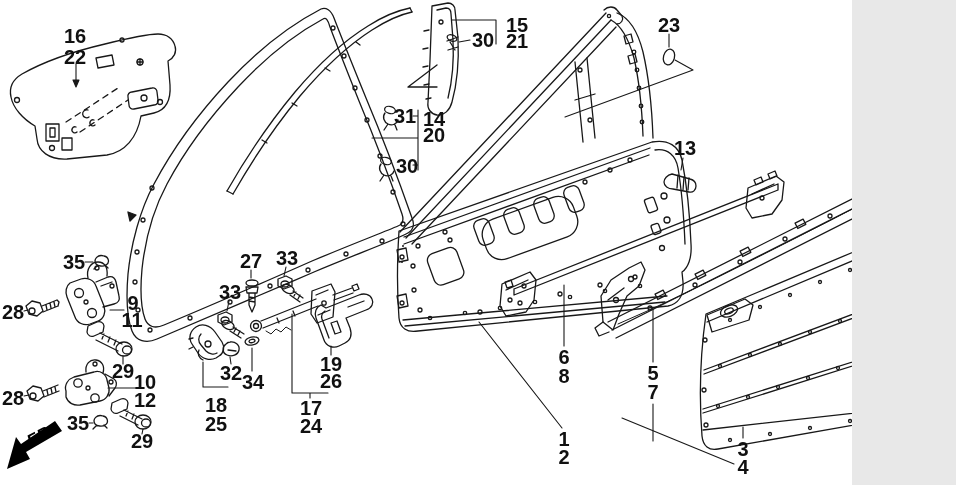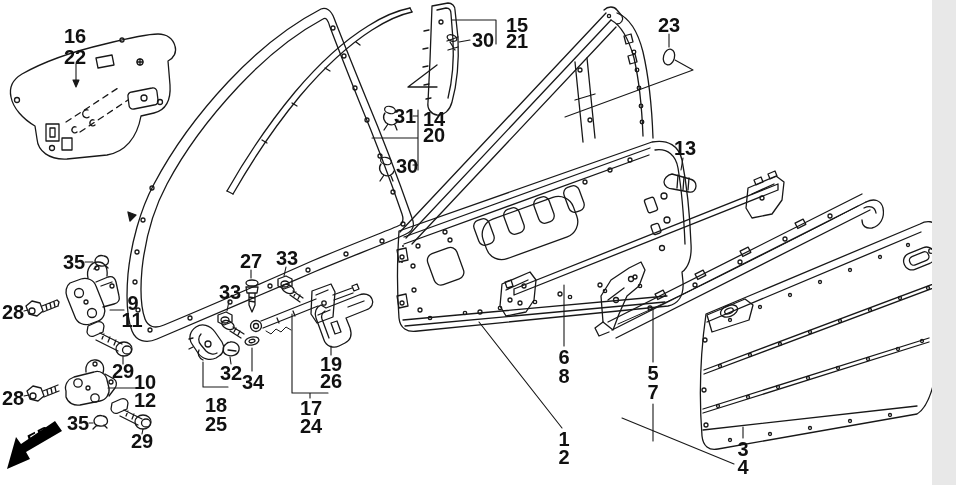--- a/index.html
+++ b/index.html
@@ -1,16 +1,16 @@
 <!DOCTYPE html>
 <html><head>
 <meta charset="utf-8">
 <style>
   html,body{margin:0;padding:0;background:#e8e8e8;}
-  .stage{position:relative;width:932px;height:485px;background:#ffffff;overflow:hidden;
+  .stage{position:relative;width:852px;height:485px;background:#ffffff;overflow:hidden;
          font-family:"Liberation Sans", sans-serif;}
   svg{position:absolute;left:0;top:0;}
   svg text.callout{font:600 20px "Liberation Sans", sans-serif;fill:#111;stroke:none;}
   svg text.fr{font:italic 700 17px "Liberation Sans", sans-serif;fill:#000;stroke:none;letter-spacing:1px;}
 </style>
 </head>
 <body>
 
 <div class="stage">
 <svg width="956" height="485" viewBox="0 0 956 485">

